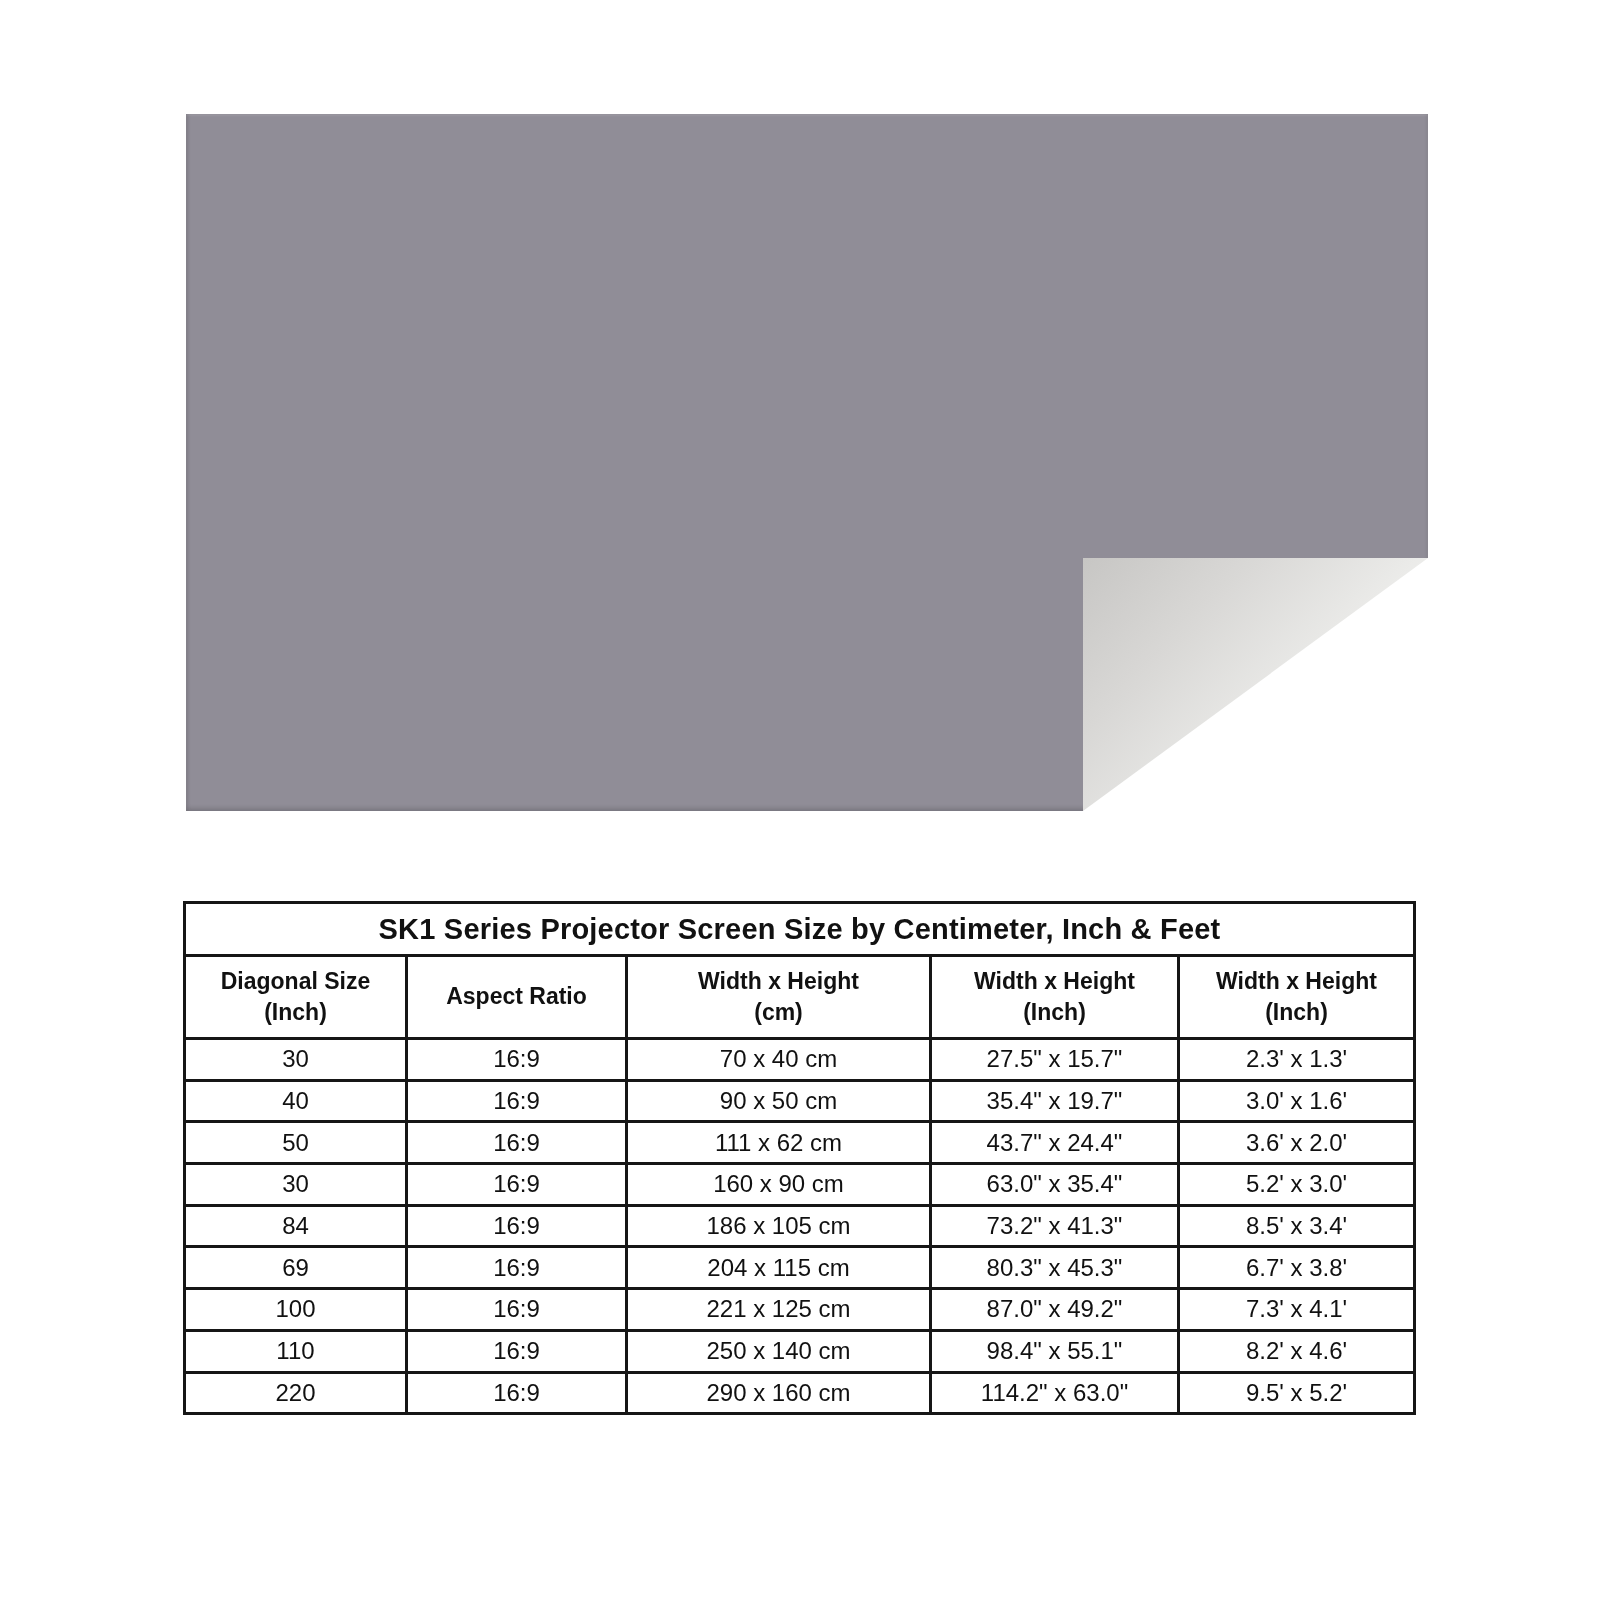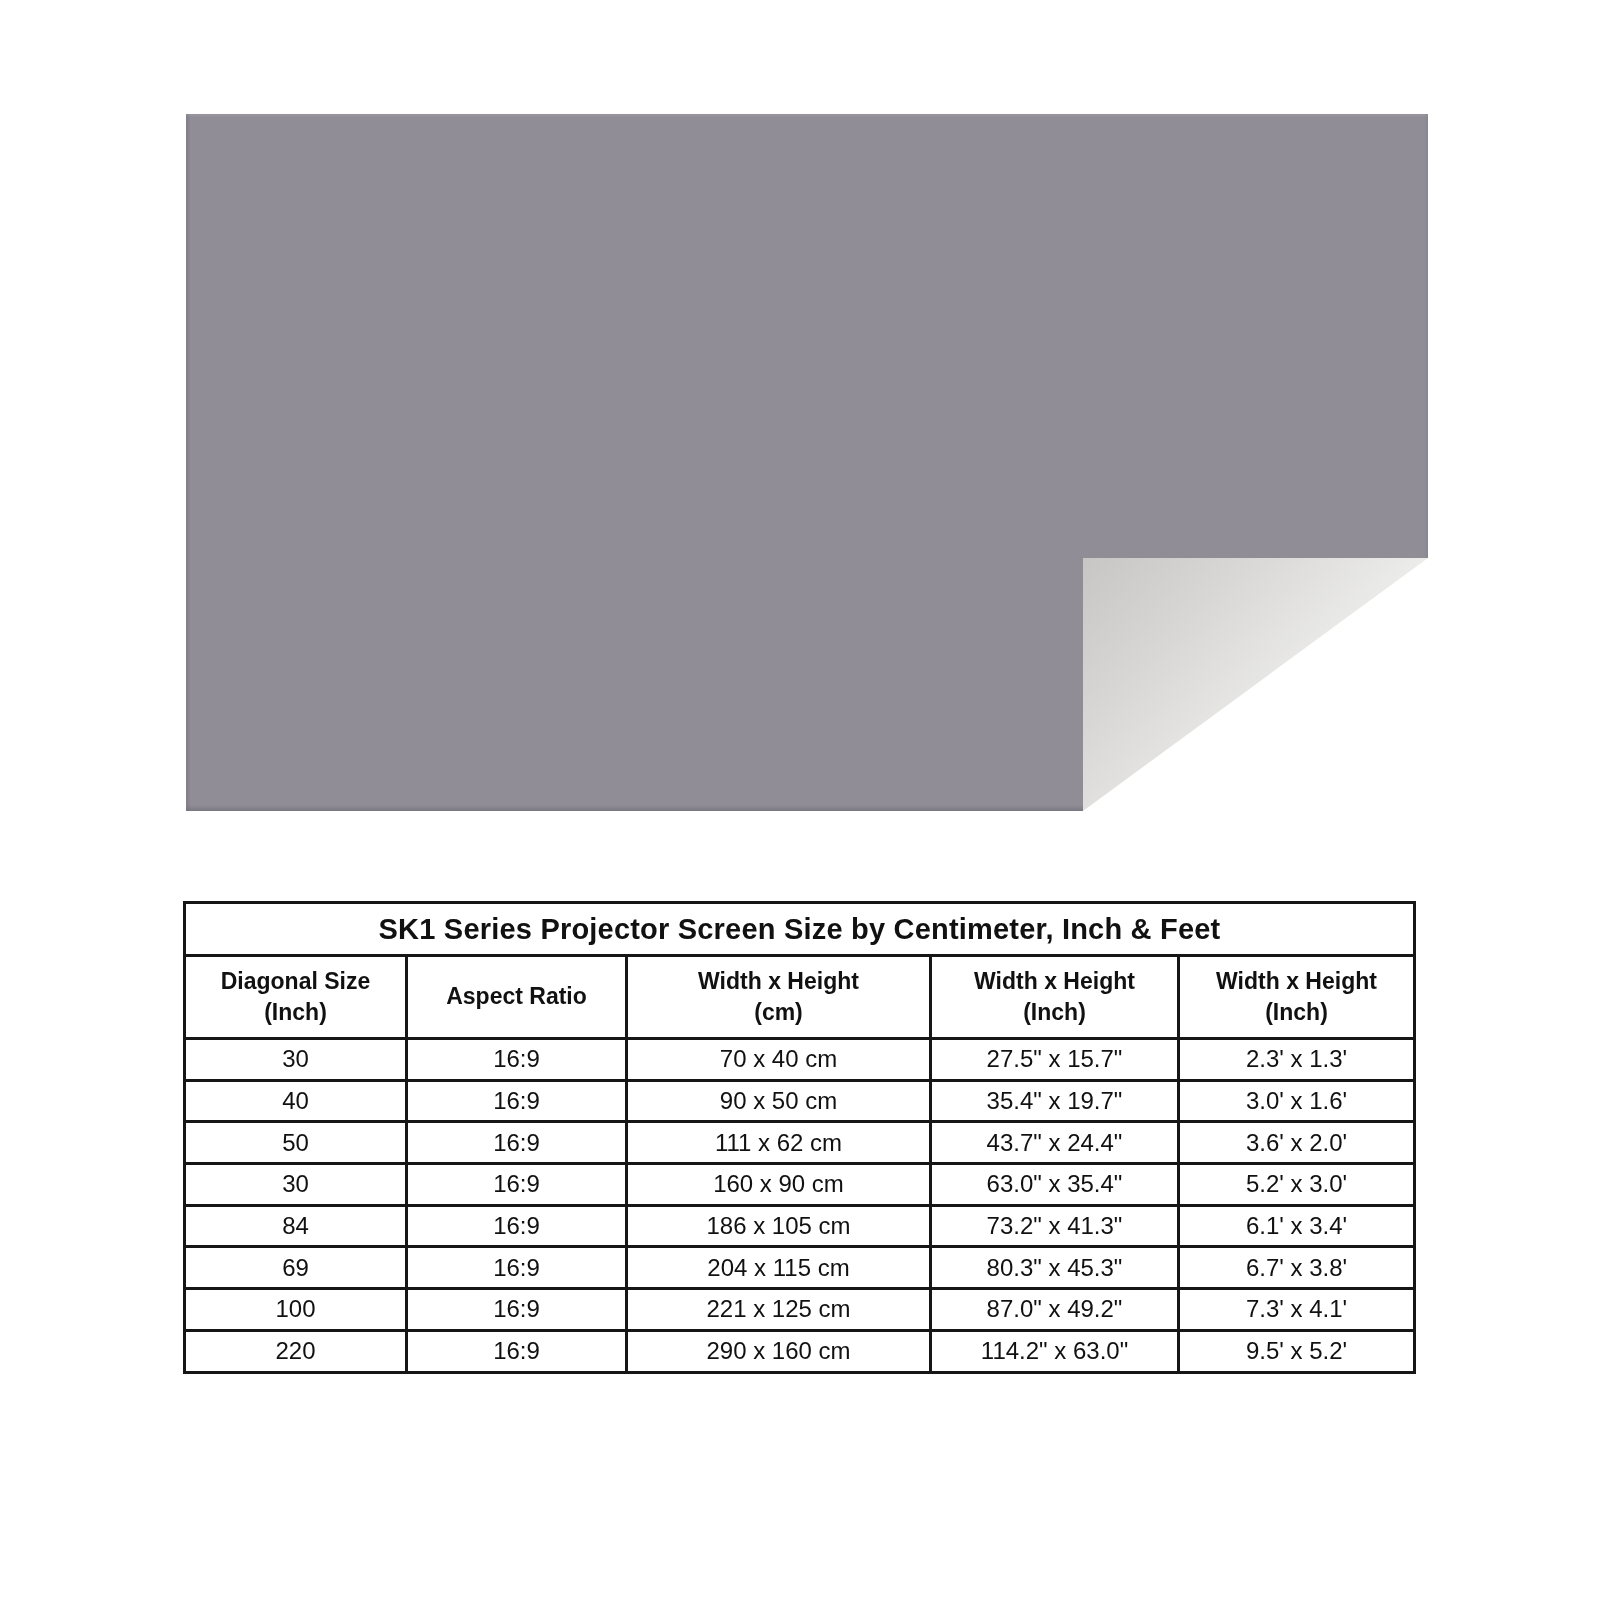--- a/index.html
+++ b/index.html
@@ -148,37 +148,44 @@
       <td>16:9</td>
       <td>160 x 90 cm</td>
       <td>63.0" x 35.4"</td>
       <td>5.2' x 3.0'</td>
     </tr>
     <tr class="data-row">
       <td>84</td>
       <td>16:9</td>
       <td>186 x 105 cm</td>
       <td>73.2" x 41.3"</td>
-      <td>6.1' x 3.4'</td>
+      <td>8.5' x 3.4'</td>
     </tr>
     <tr class="data-row">
       <td>69</td>
       <td>16:9</td>
       <td>204 x 115 cm</td>
       <td>80.3" x 45.3"</td>
       <td>6.7' x 3.8'</td>
     </tr>
     <tr class="data-row">
       <td>100</td>
       <td>16:9</td>
       <td>221 x 125 cm</td>
       <td>87.0" x 49.2"</td>
       <td>7.3' x 4.1'</td>
     </tr>
     <tr class="data-row">
+      <td>110</td>
+      <td>16:9</td>
+      <td>250 x 140 cm</td>
+      <td>98.4" x 55.1"</td>
+      <td>8.2' x 4.6'</td>
+    </tr>
+    <tr class="data-row">
       <td>220</td>
       <td>16:9</td>
       <td>290 x 160 cm</td>
       <td>114.2" x 63.0"</td>
       <td>9.5' x 5.2'</td>
     </tr>
   </tbody>
 </table>
 
 </body></html>

